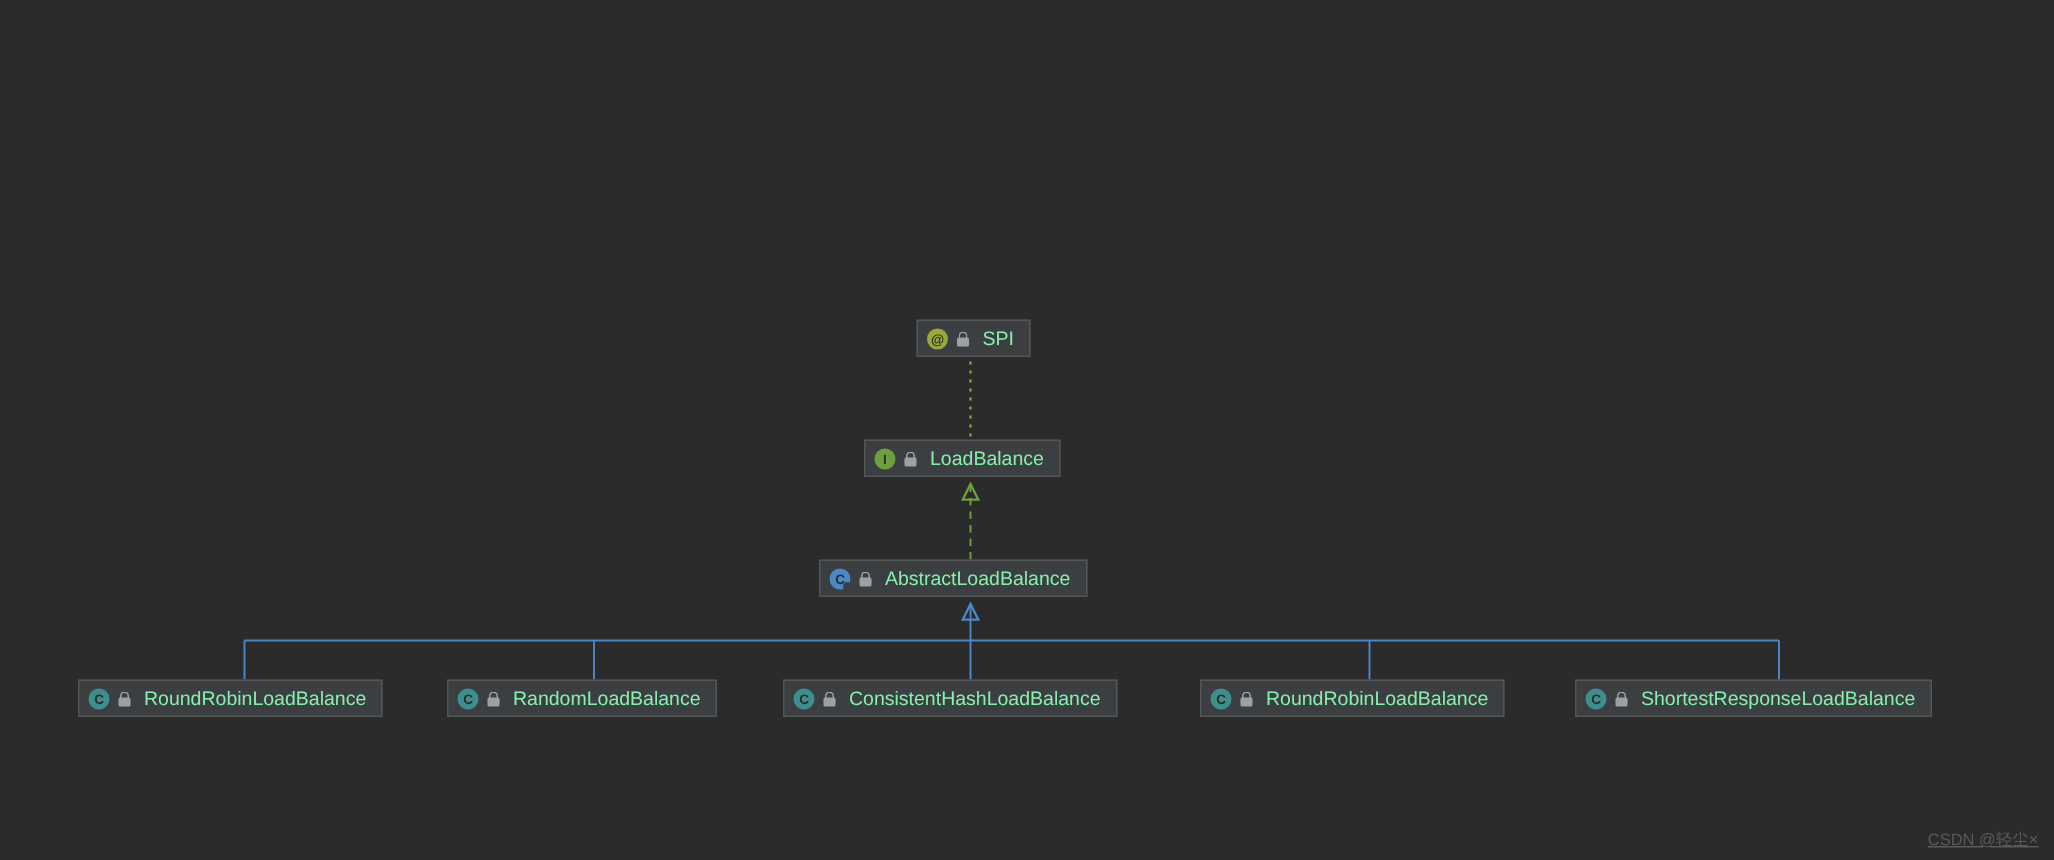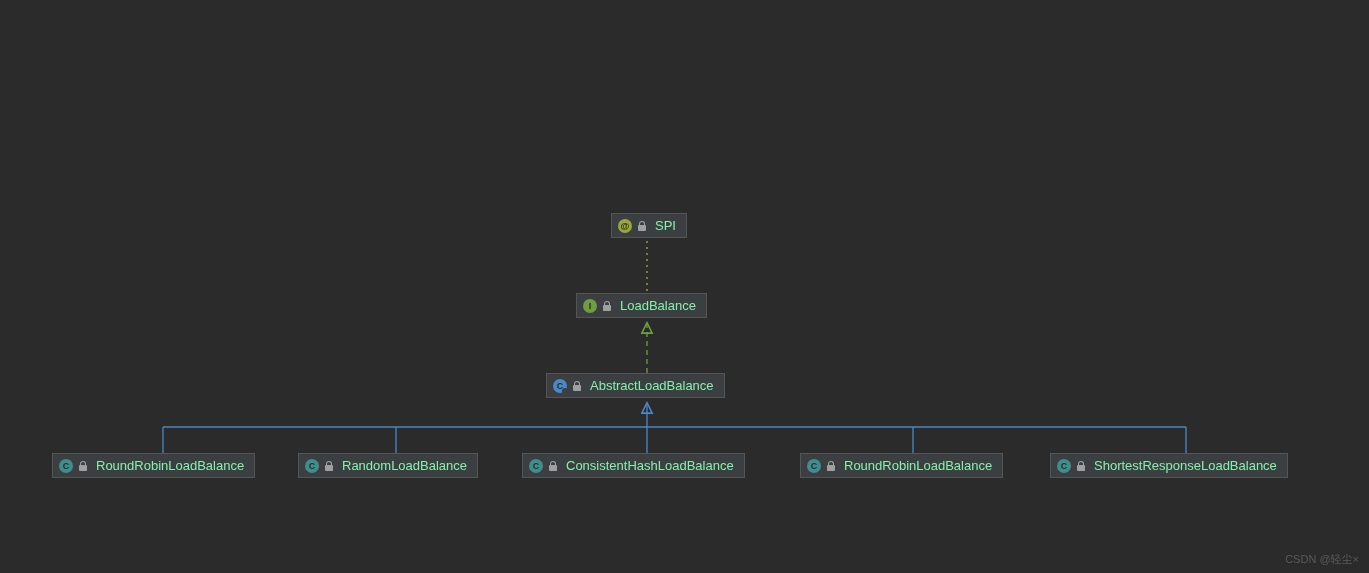--- a/index.html
+++ b/index.html
@@ -61,20 +61,21 @@
       position: absolute;
       top: 0; left: 0;
       width: 1369px; height: 573px;
       pointer-events: none;
     }
     .watermark {
       position: absolute;
       bottom: 6px; right: 10px;
       color: #5a5a5a;
       font-size: 11px;
+      text-decoration: underline;
     }
   </style>
 </head>
 <body>
 
 <svg class="connectors">
   <defs>
     <marker id="arrow-green-hollow" markerWidth="10" markerHeight="10" refX="8" refY="5" orient="auto">
       <path d="M1,1 L9,5 L1,9 Z" fill="none" stroke="#6e9e3f" stroke-width="1.2"></path>
     </marker>

